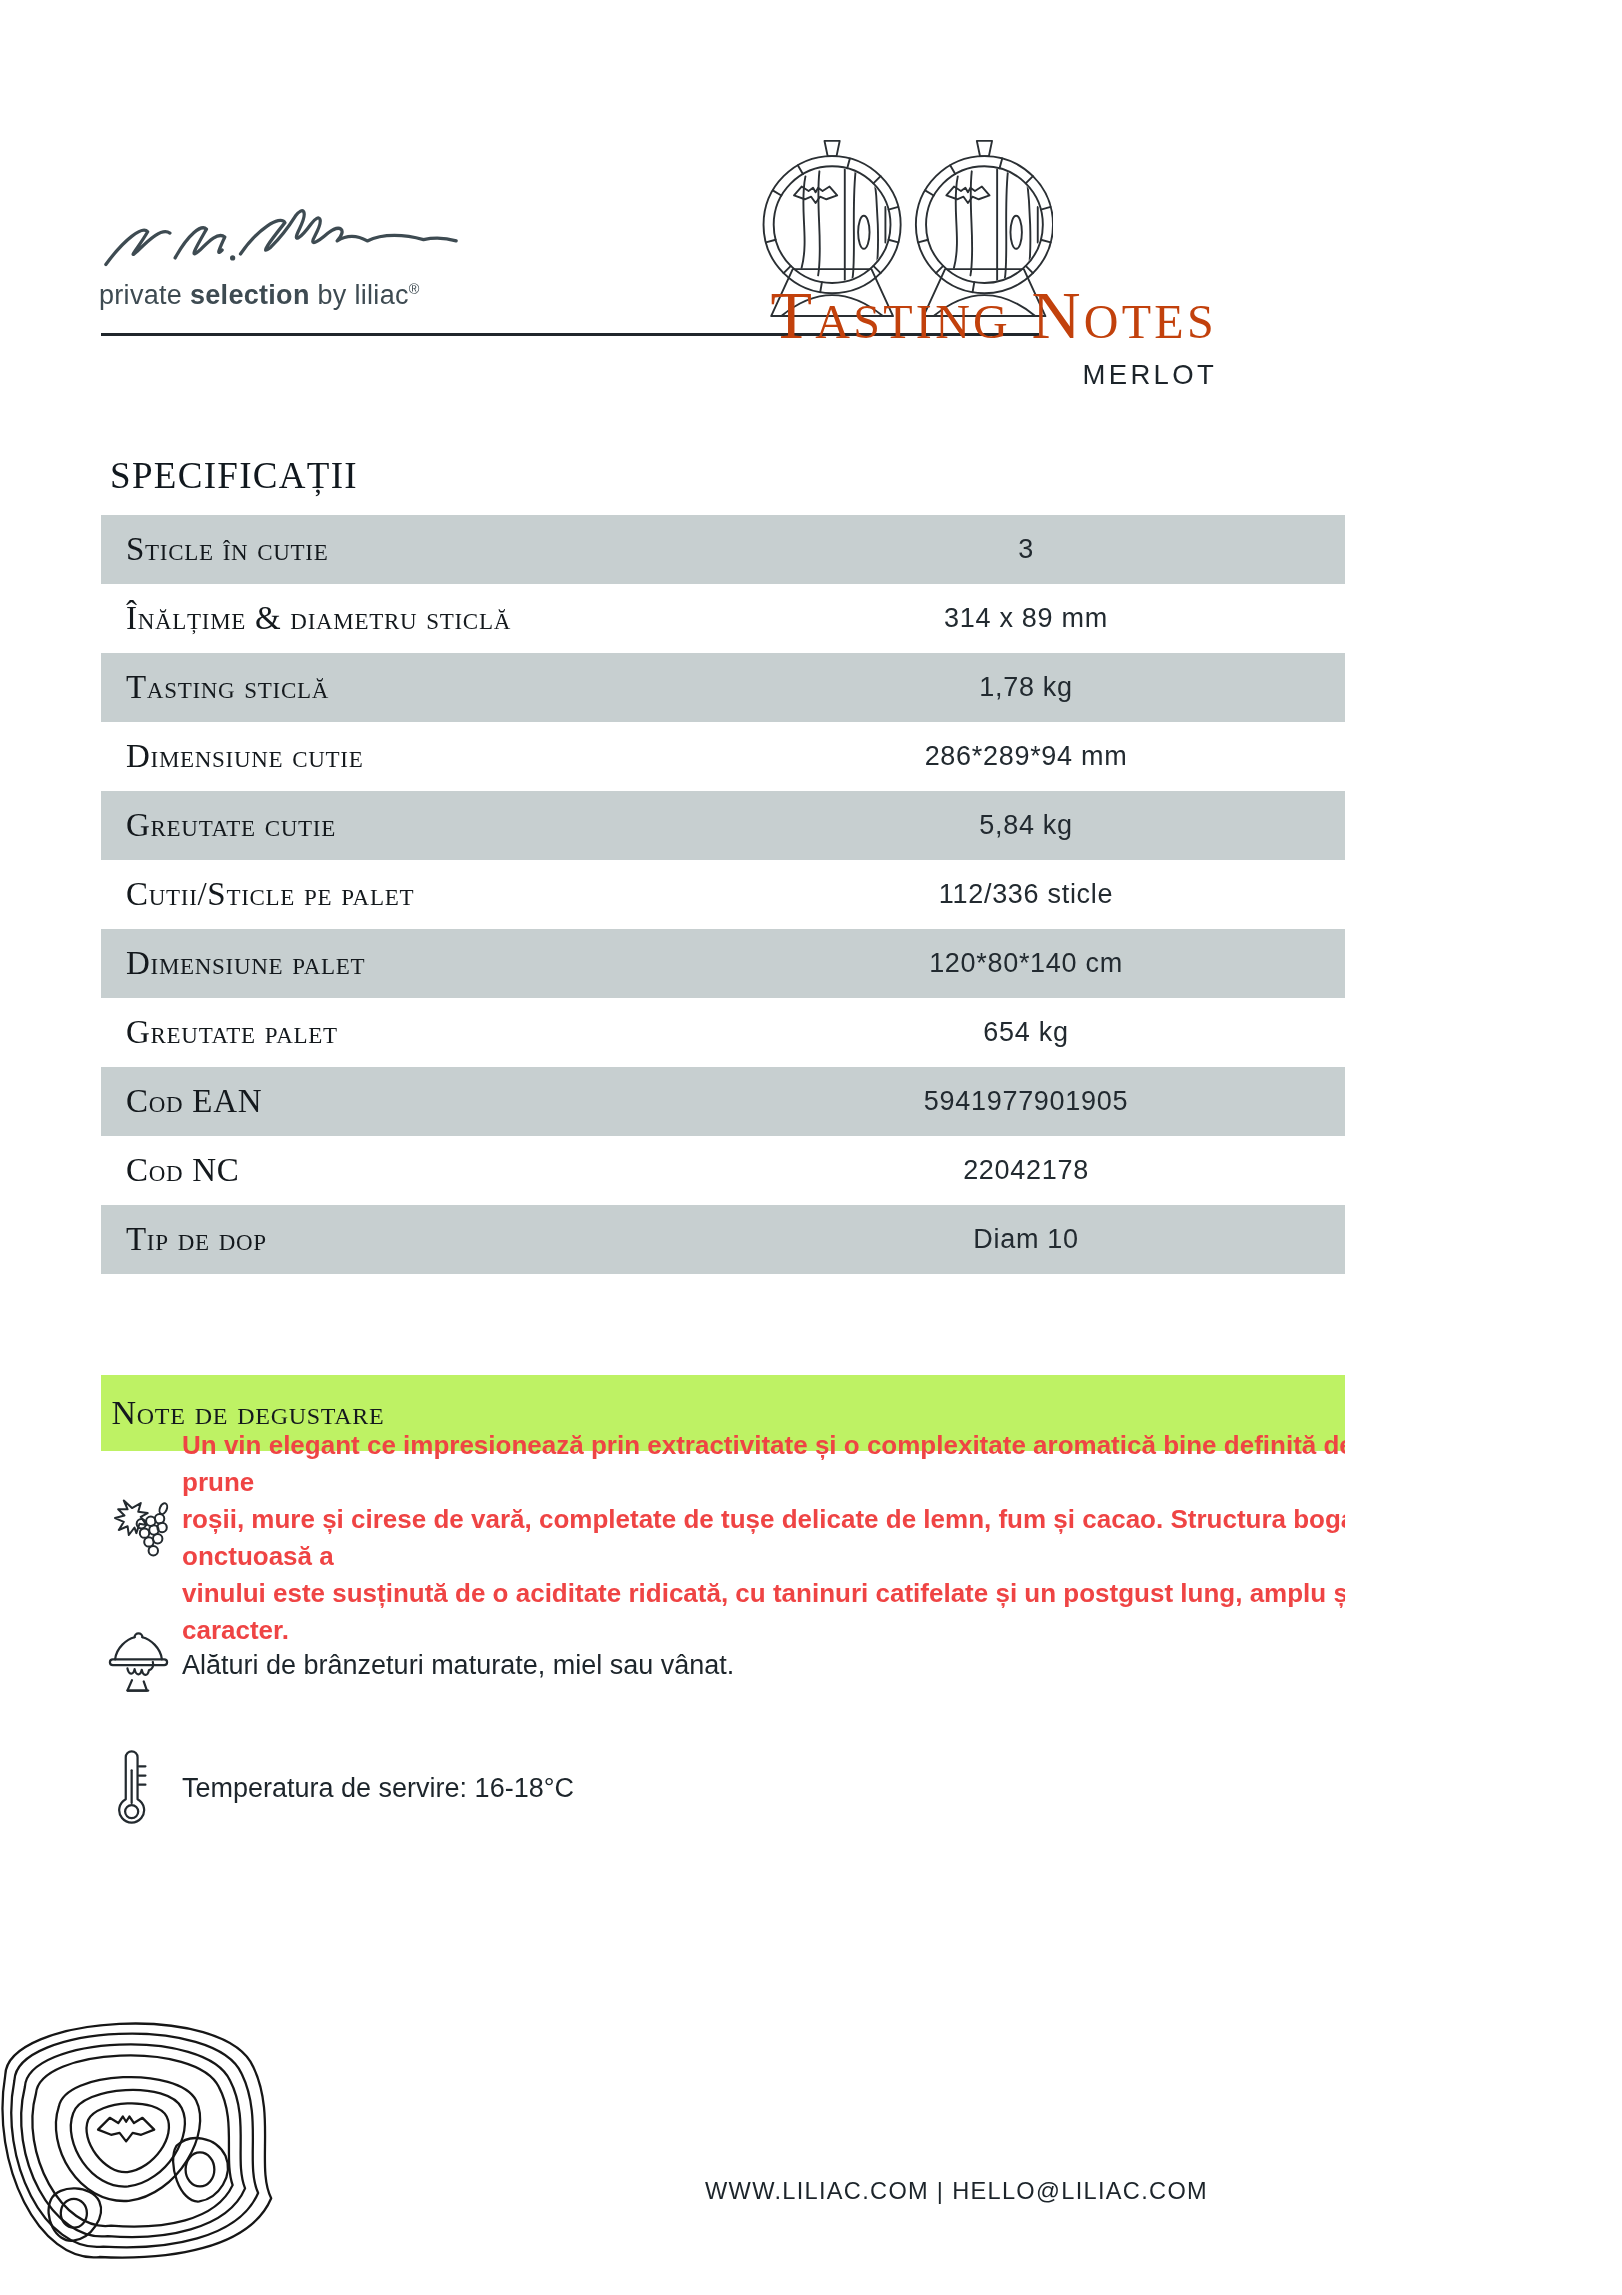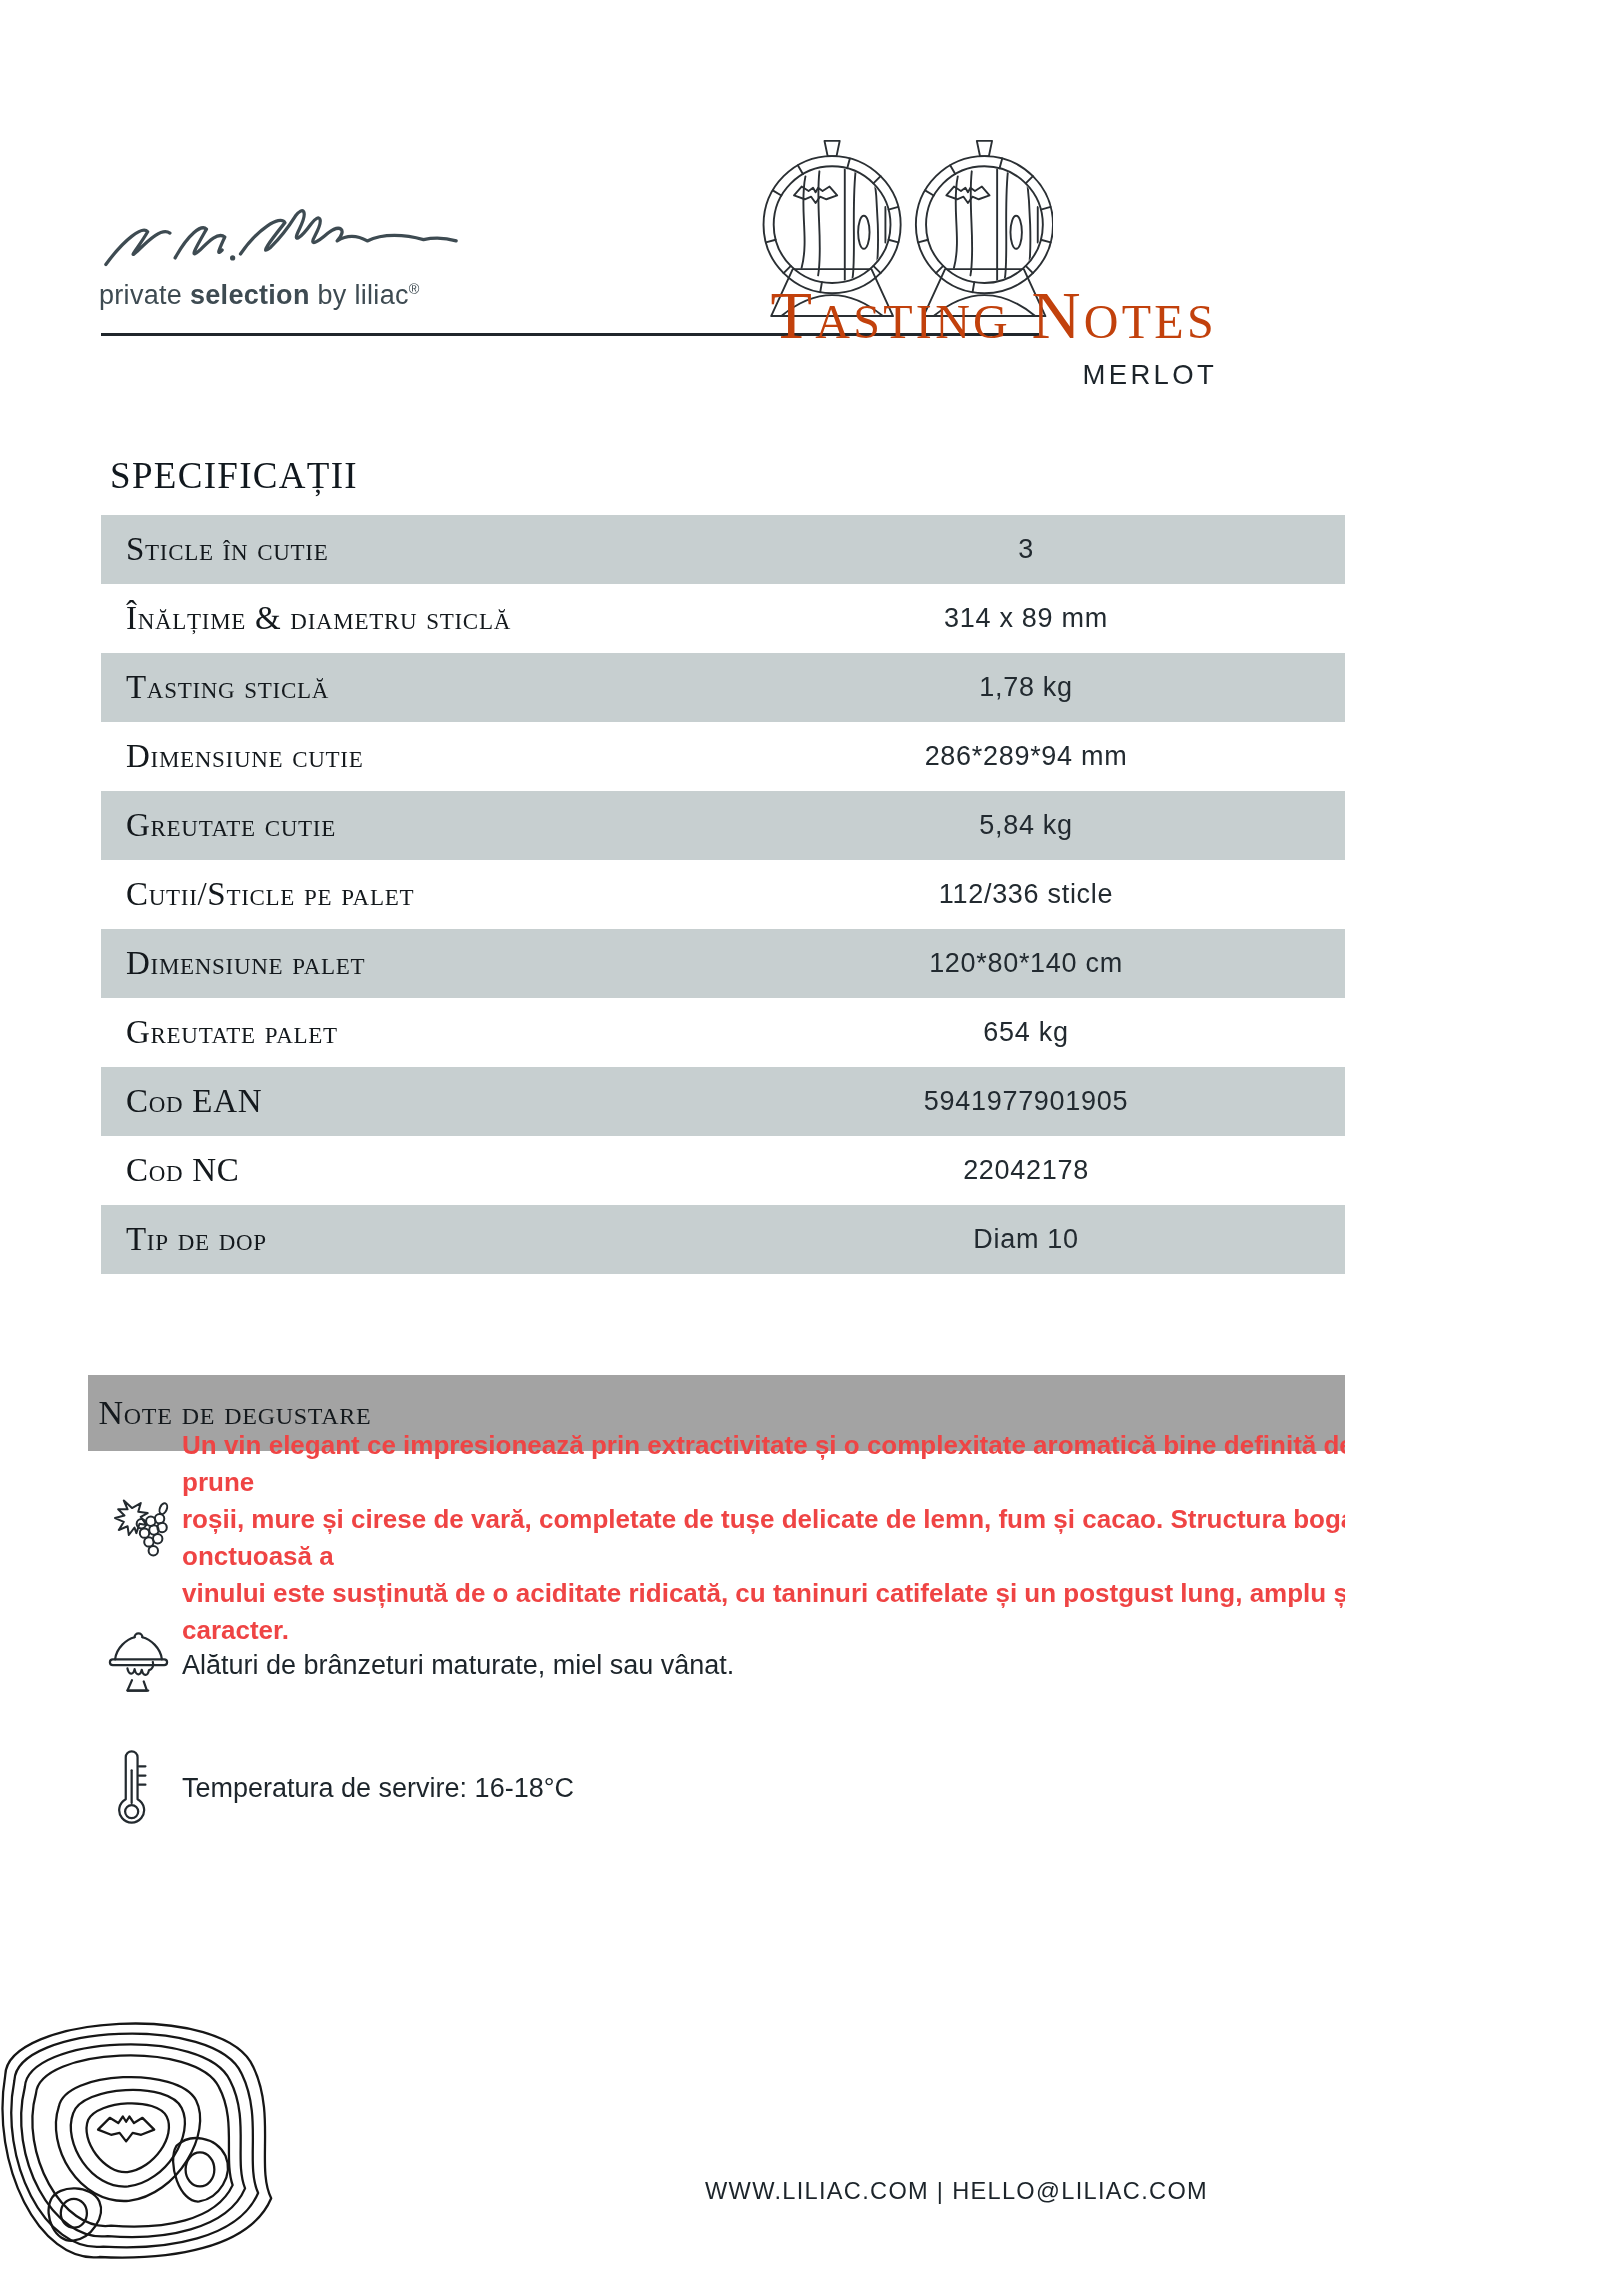--- a/index.html
+++ b/index.html
@@ -57,22 +57,22 @@
     font-size:33px;letter-spacing:0.7px;color:#14191d;
     white-space:nowrap;
   }
   .spec-value{
     width:908px;text-align:center;
     font-size:27px;letter-spacing:0.7px;color:#222a30;
   }
 
   
   .notes-band{
-    left:88px;top:1375px;width:1389px;height:76px;
-    background:#a3a3a3;display:flex;align-items:center;
+    left:101px;top:1375px;width:1389px;height:76px;
+    background:#bef264;display:flex;align-items:center;
   }
   .notes-band .lbl{
     padding-left:10.5px;
     font-family:"Liberation Serif", serif;
     font-variant:small-caps;
     font-size:34px;letter-spacing:0.7px;color:#14191d;
   }
   .desc-icon{left:105px;top:1494px;width:69px;height:72px;}
   .desc-text{
     left:182px;top:1427px;width:1283px;

